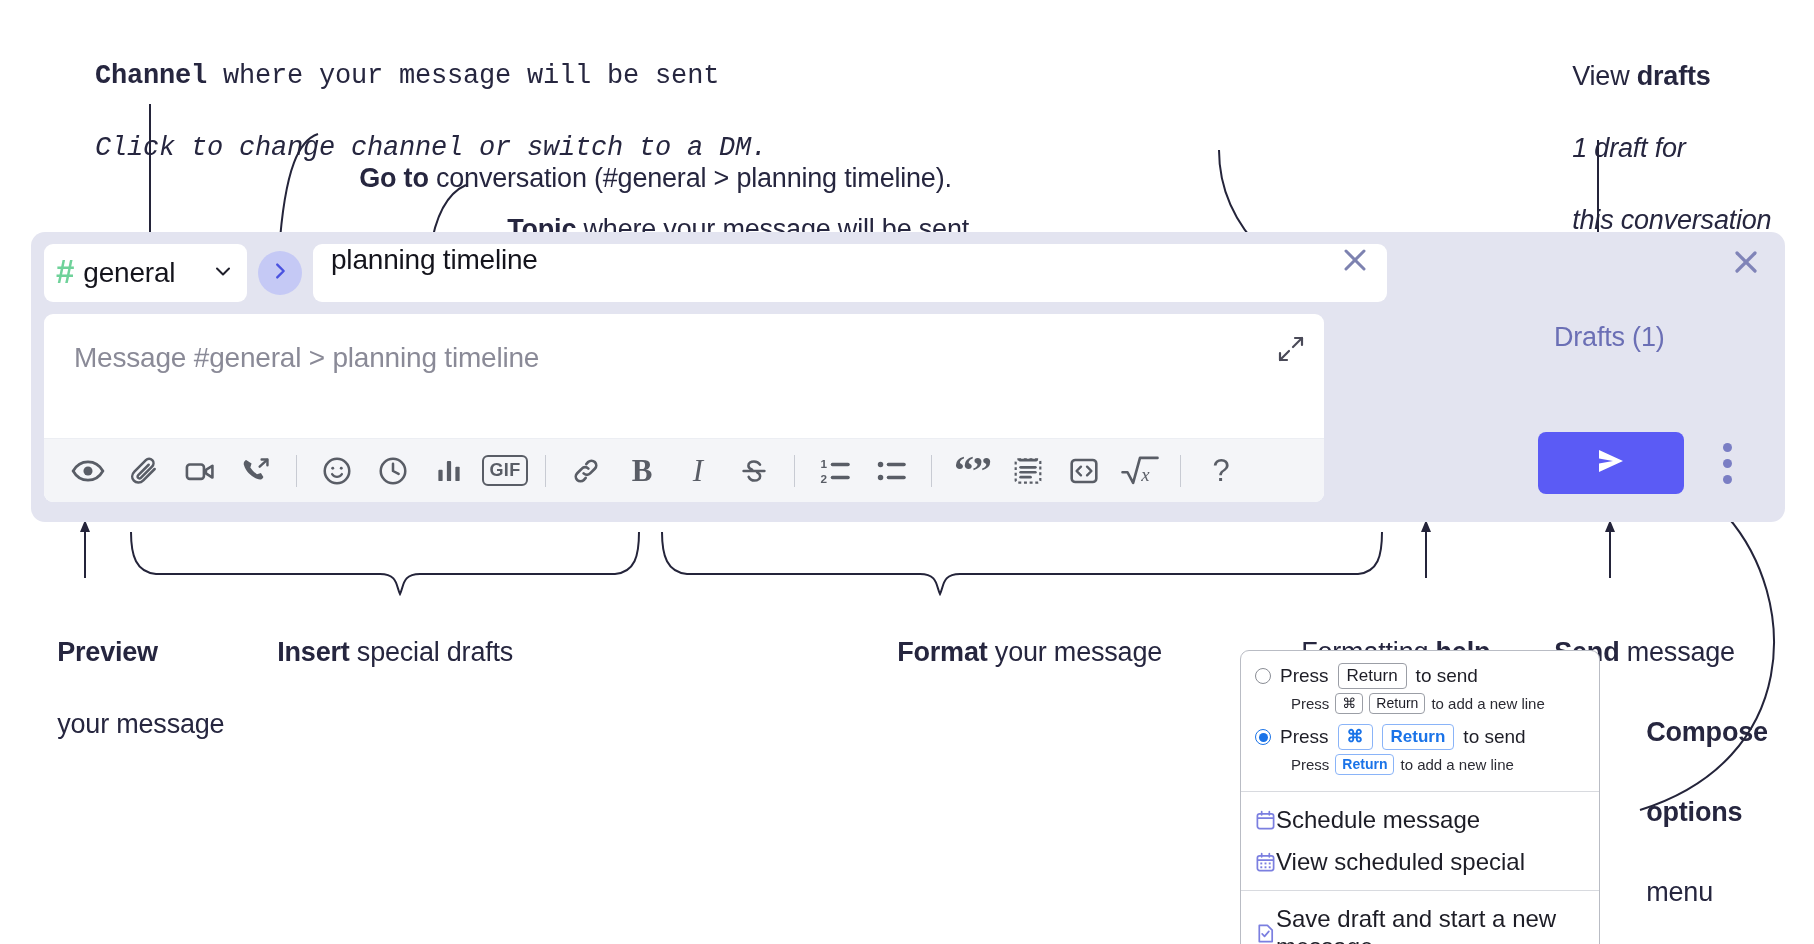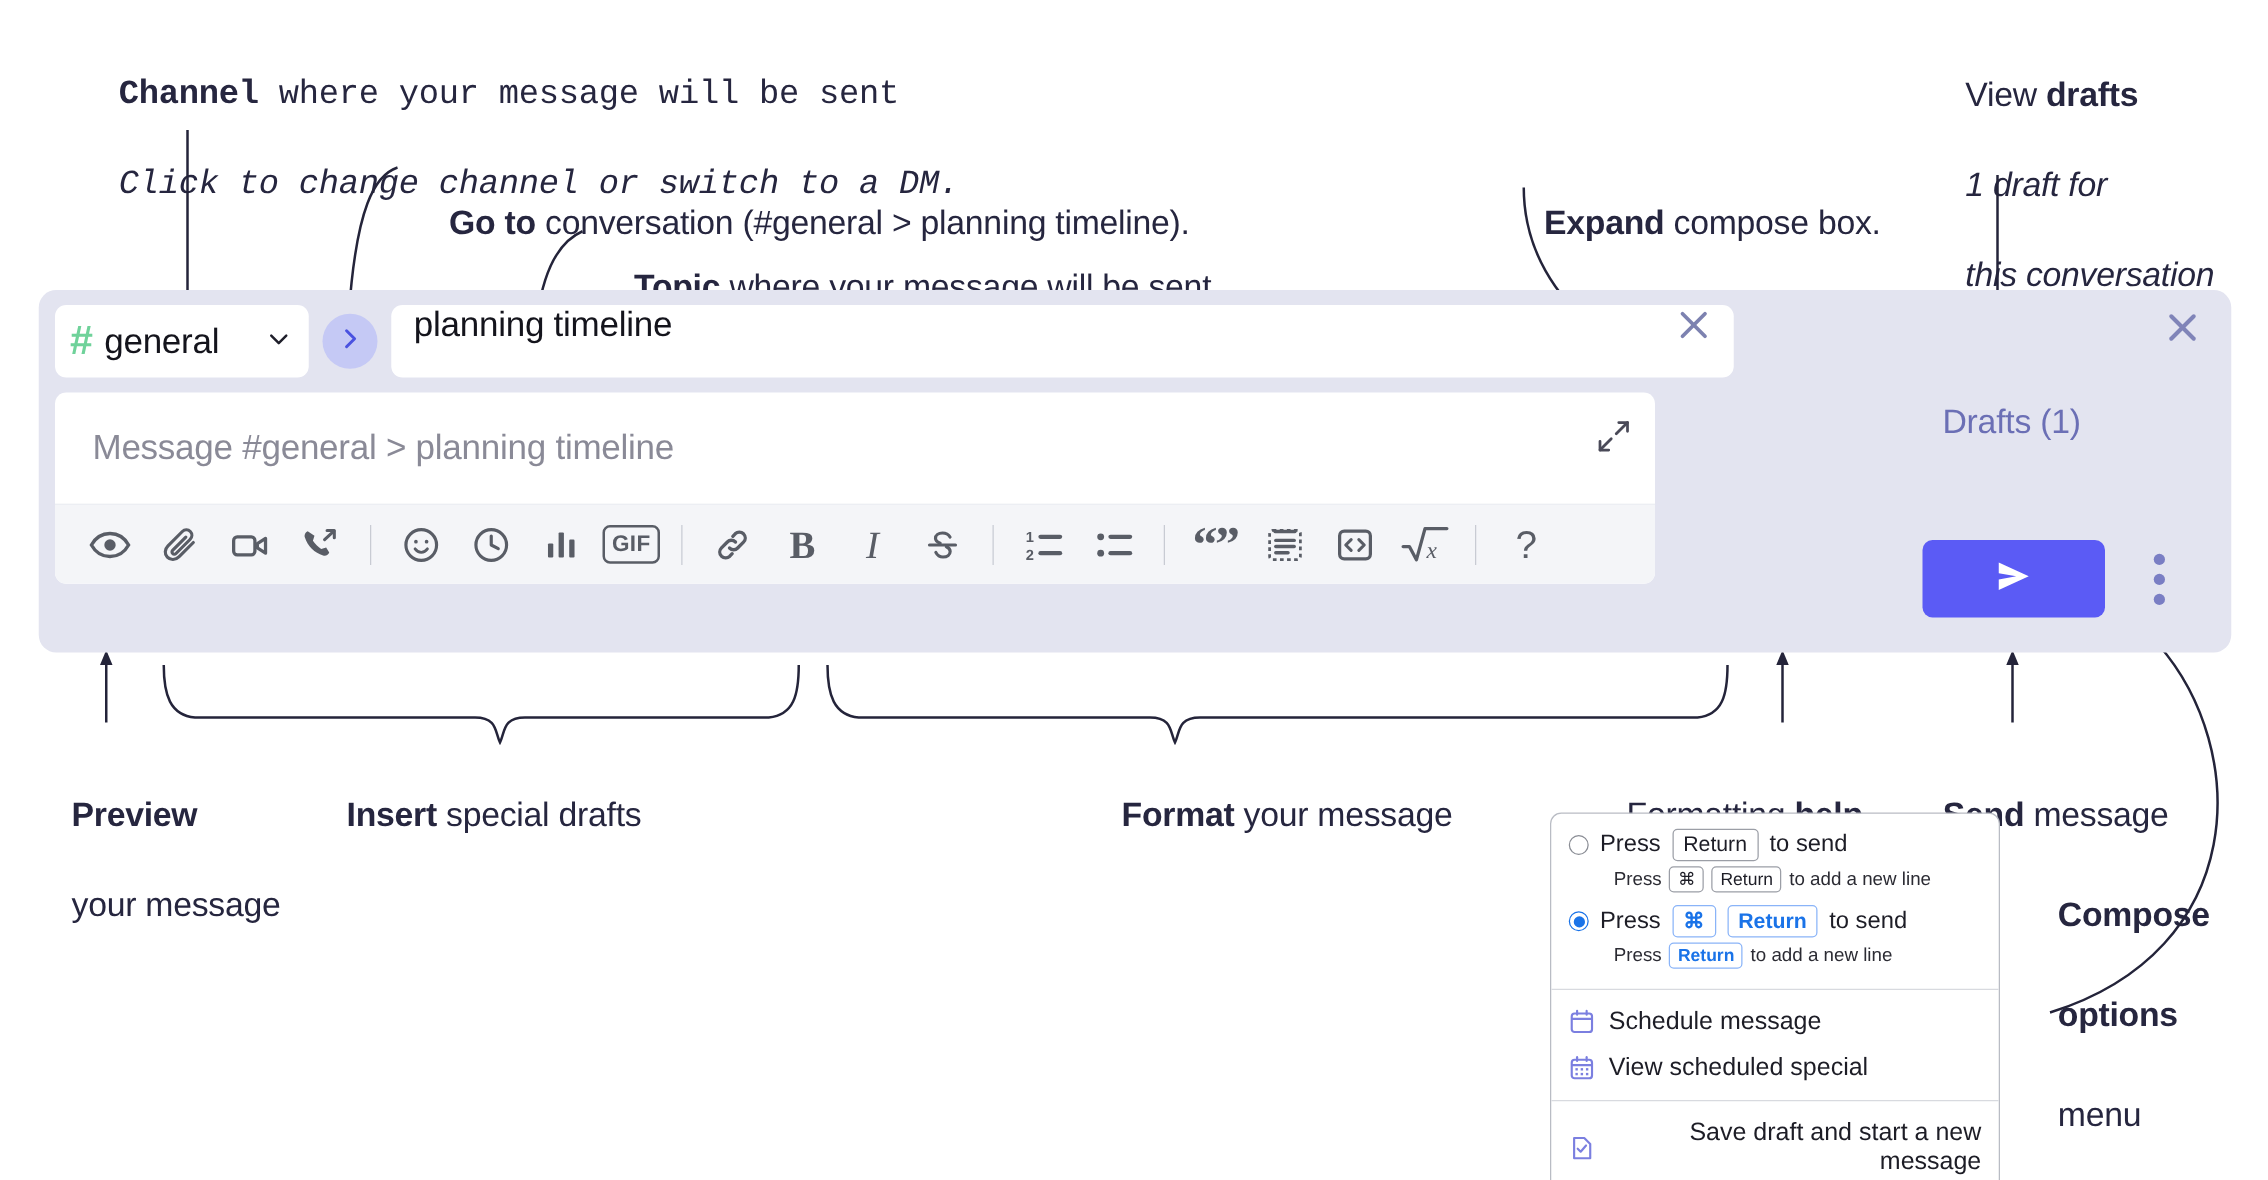--- a/index.html
+++ b/index.html
@@ -79,21 +79,21 @@
     padding: 0 16px 0 18px;
   }
   .topic-value {
     flex: 1; font-size: 28px; color: #14141c;
     letter-spacing: -0.2px;
   }
   .topic-clear { cursor: pointer; display:flex; }
 
   .message-box {
     position: absolute; left: 13px; top: 82px;
-    width: 1280px; height: 153px;
+    width: 1280px; height: 188px;
     background: #fff; border-radius: 9px;
     overflow: hidden;
   }
   .placeholder {
     position: absolute; left: 30px; top: 28px;
     font-size: 28px; color: #8a8a97; letter-spacing: -0.2px;
   }
   .expand-btn {
     position: absolute; right: 18px; top: 20px;
     cursor: pointer;
@@ -173,22 +173,22 @@
   .key {
     border: 1.4px solid #9b9ea6; border-radius: 4px;
     padding: 1px 8px; font-size: 17px; color: #1d1d26;
     line-height: 22px; display: inline-block;
   }
   .key.sm { font-size: 14px; padding: 0px 6px; line-height: 19px; }
   .key.blue { border-color: #8ab4f8; color: #1a73e8; font-weight: 700; }
   .key.blue.sm { font-weight: 700; }
   .dd-divider { height: 1px; background: #d8dadf; }
   .dd-item {
-    display: flex; align-items: center; gap: 11px;
-    padding: 7px 14px; cursor: pointer; font-size: 20px; text-align: right;
+    display: flex; align-items: center; 
+    padding: 7px 14px; cursor: pointer; font-size: 24px;
   }
   .dd-item:first-child { padding-top: 11px; }
   .dd-group { padding: 3px 0 7px 0; }
   .ic { flex: none; display: flex; }
 </style>
 </head>
 <body>
 
 <div id="stage">
 
@@ -198,23 +198,20 @@
   </div>
 
   <div class="anno" style="left:330px; top:124px;">
     <b>Go to</b><span> conversation (#general &gt; planning timeline).</span>
   </div>
 
   <div class="anno" style="left:478px; top:175px;">
     <b>Topic</b><span> where your message will be sent</span>
   </div>
 
-  <div class="anno" style="left:1206px; top:124px;">
-    <b>Expand</b><span> compose box.</span>
-  </div>
 
   <div class="anno" style="left:1543px; top:22px;">
     <span><span>View </span><b>drafts</b></span><br>
     <i>1 draft for</i><br>
     <i>this conversation</i>
   </div>
 
   <div class="anno" style="left:28px; top:598px;">
     <b>Preview</b><br>
     <span>your message</span>

